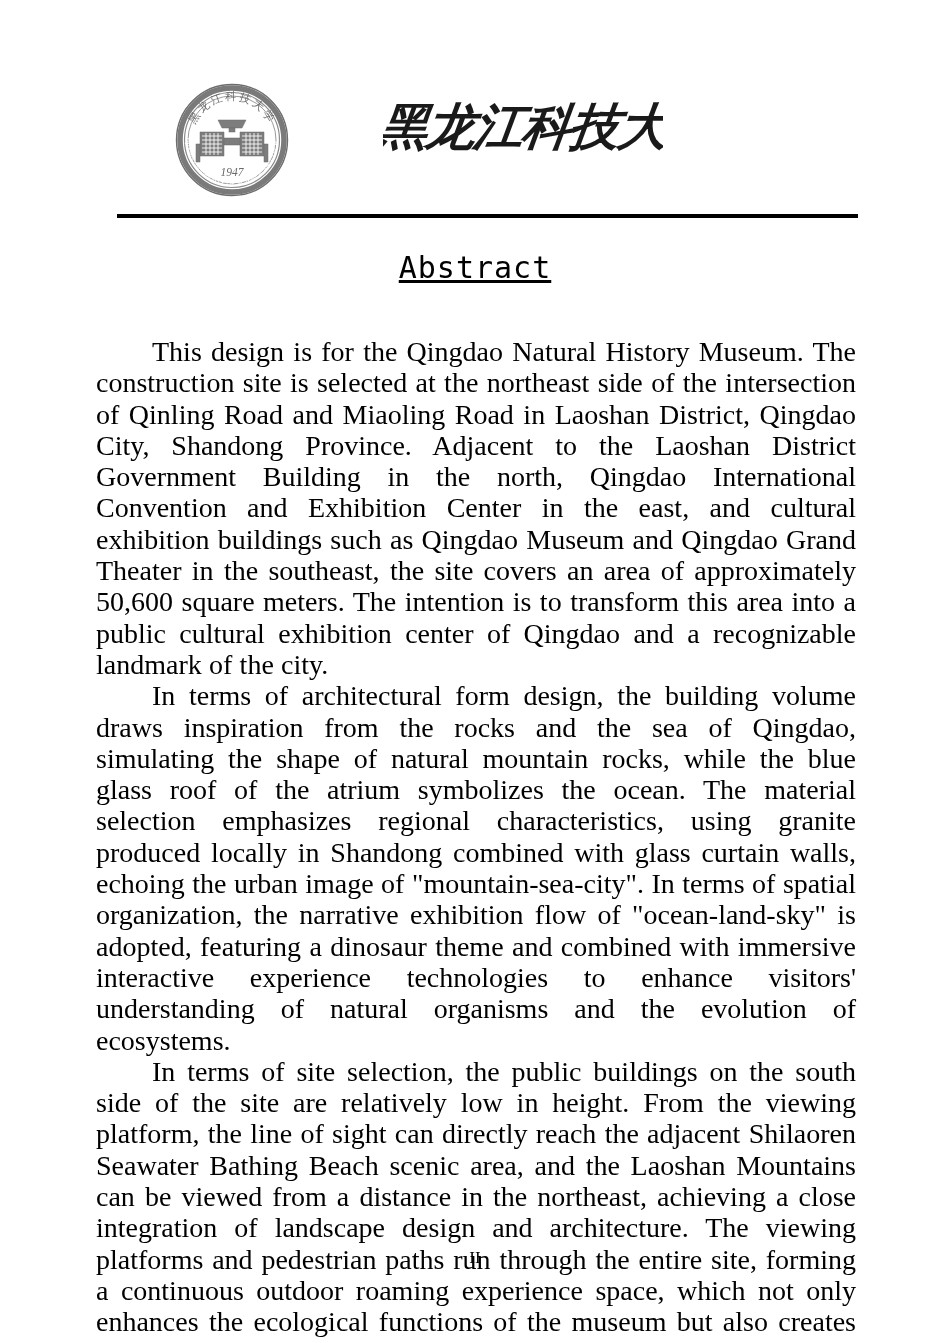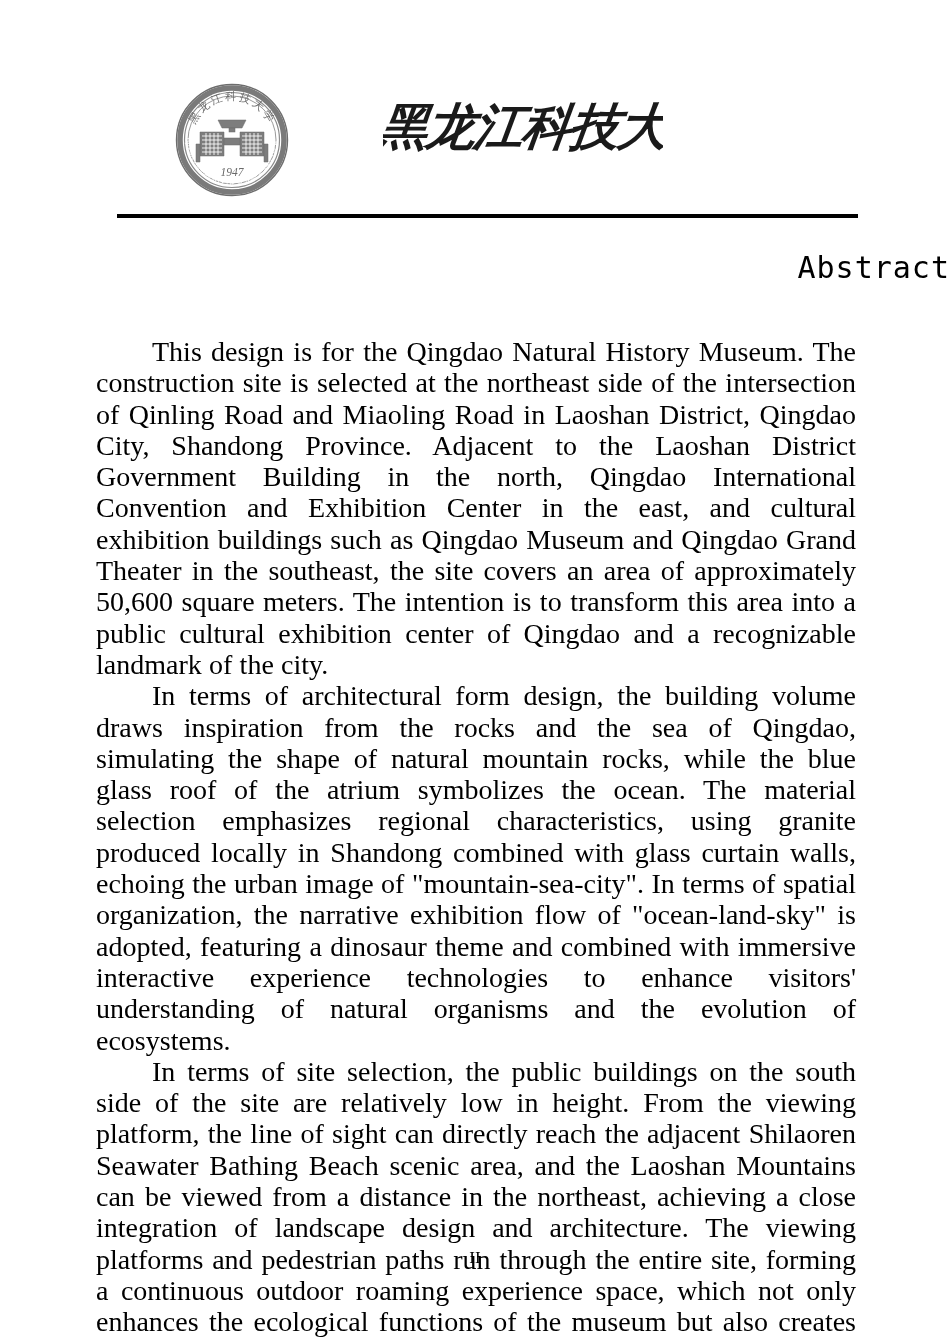--- a/index.html
+++ b/index.html
@@ -60,26 +60,27 @@
     height: 4px;
     background: #000000;
   }
 
   
   .section-title {
     position: absolute;
     left: 0;
     top: 250px;
     width: 950px;
-    text-align: right;
+    text-align: center;
     font-family: "DejaVu Sans Mono", "Liberation Mono", monospace;
     font-size: 30px;
     font-weight: 400;
     letter-spacing: 1px;
     color: #000000;
+    text-decoration: underline;
   }
 
   
   .abstract-body {
     position: absolute;
     left: 96px;
     top: 336px;
     width: 760px;
   }
   .abstract-body p {

